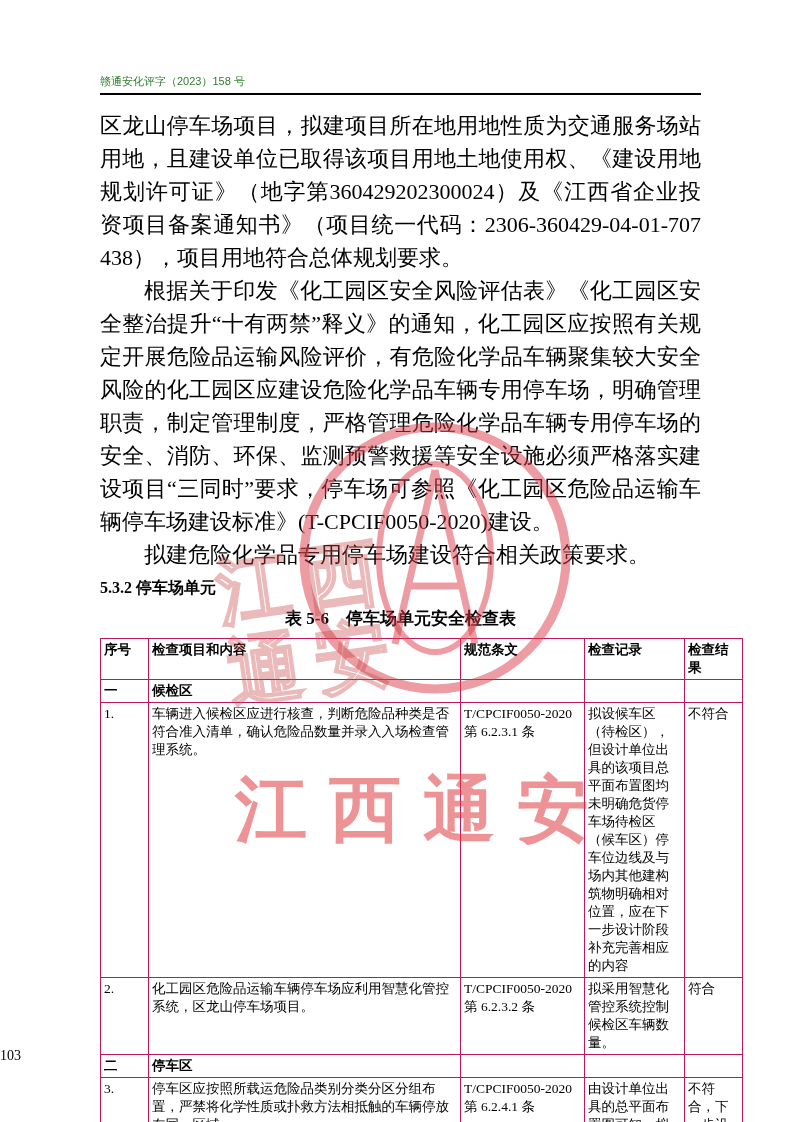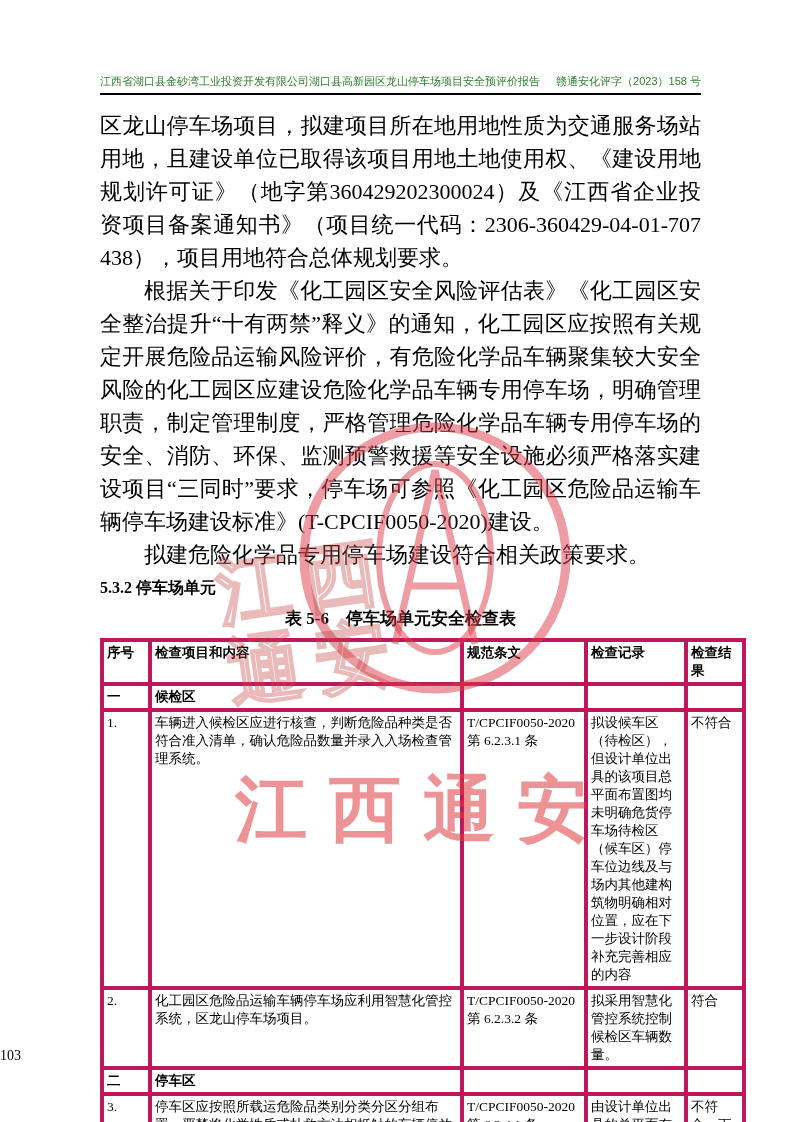--- a/index.html
+++ b/index.html
@@ -51,21 +51,21 @@
     margin-top:0;
     font-family:"Liberation Serif","DejaVu Serif",serif;
   }
   table.check-table {
     border-collapse:collapse;
     width:642px;
     margin-top:4px;
     table-layout:fixed;
   }
   .check-table th, .check-table td {
-    border:4px solid #be185d;
+    border:1px solid #be185d;
     vertical-align:top;
     padding:2px 3px;
     font-size:13.5px;
     line-height:18px;
     word-break:break-all;
     text-align:left;
   }
   .check-table thead th {
     font-family:"Liberation Sans","DejaVu Sans",sans-serif;
     font-weight:bold;
@@ -111,21 +111,20 @@
   }
 </style>
 </head>
 <body>
 
 <div class="page">
 
   <div class="content">
 
     <div class="page-header">
-      <span class="hdr-left">江西省湖口县金砂湾工业投资开发有限公司湖口县高新园区龙山停车场项目安全预评价报告</span>
       <span class="hdr-right">赣通安化评字（2023）158 号</span>
     </div>
 
     <div class="body-text">
       <p class="para">区龙山停车场项目，拟建项目所在地用地性质为交通服务场站用地，且建设单位已取得该项目用地土地使用权、《建设用地规划许可证》（地字第360429202300024）及《江西省企业投资项目备案通知书》（项目统一代码：2306-360429-04-01-707438），项目用地符合总体规划要求。</p>
       <p class="para indent">根据关于印发《化工园区安全风险评估表》《化工园区安全整治提升“十有两禁”释义》的通知，化工园区应按照有关规定开展危险品运输风险评价，有危险化学品车辆聚集较大安全风险的化工园区应建设危险化学品车辆专用停车场，明确管理职责，制定管理制度，严格管理危险化学品车辆专用停车场的安全、消防、环保、监测预警救援等安全设施必须严格落实建设项目“三同时”要求，停车场可参照《化工园区危险品运输车辆停车场建设标准》(T-CPCIF0050-2020)建设。</p>
       <p class="para indent">拟建危险化学品专用停车场建设符合相关政策要求。</p>
 
       <h3 class="section-heading"><span>5.3.2</span> <span>停车场单元</span></h3>
 

